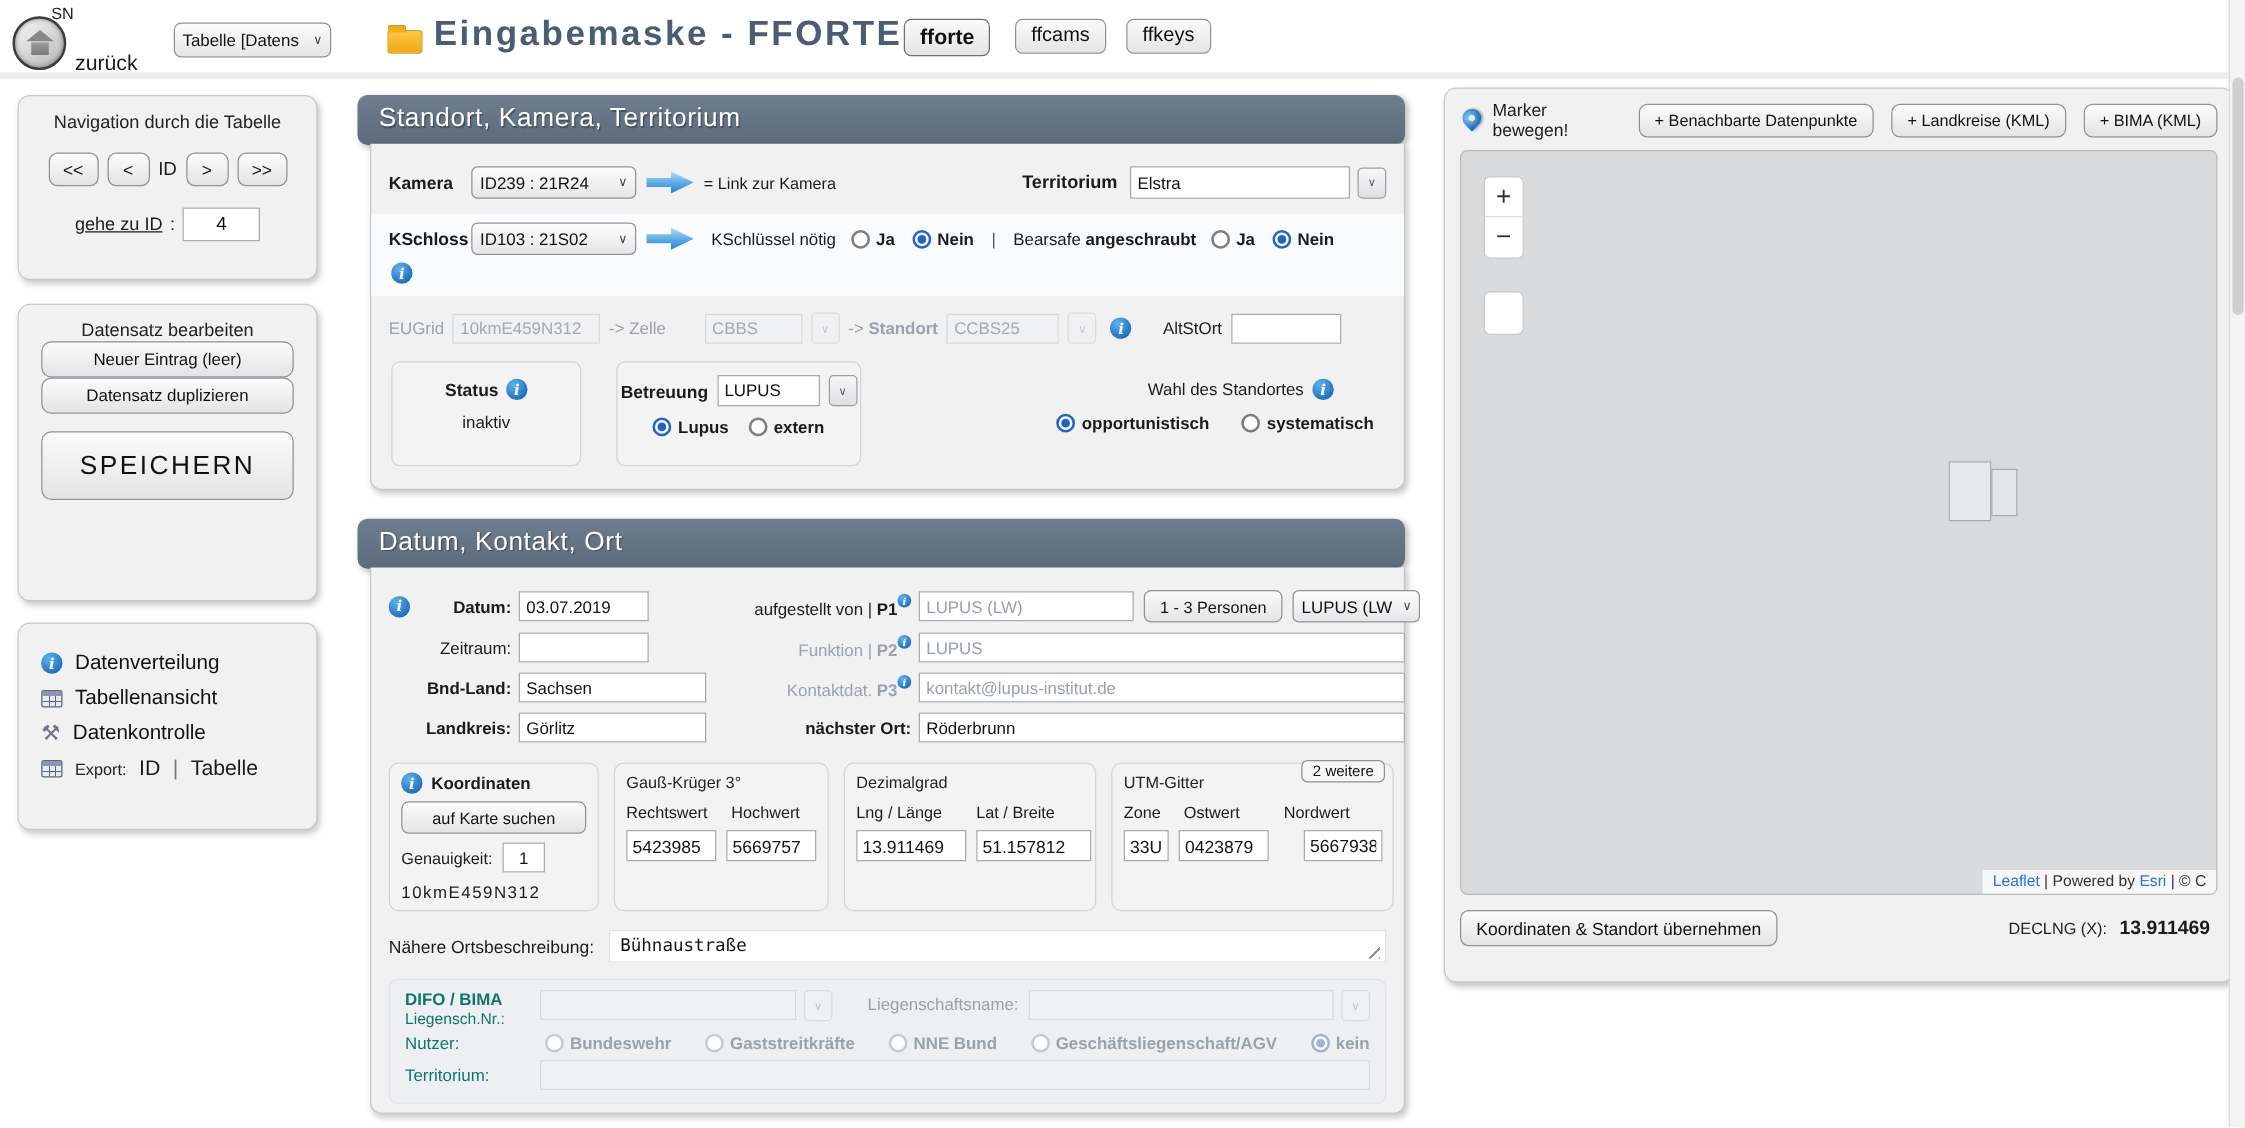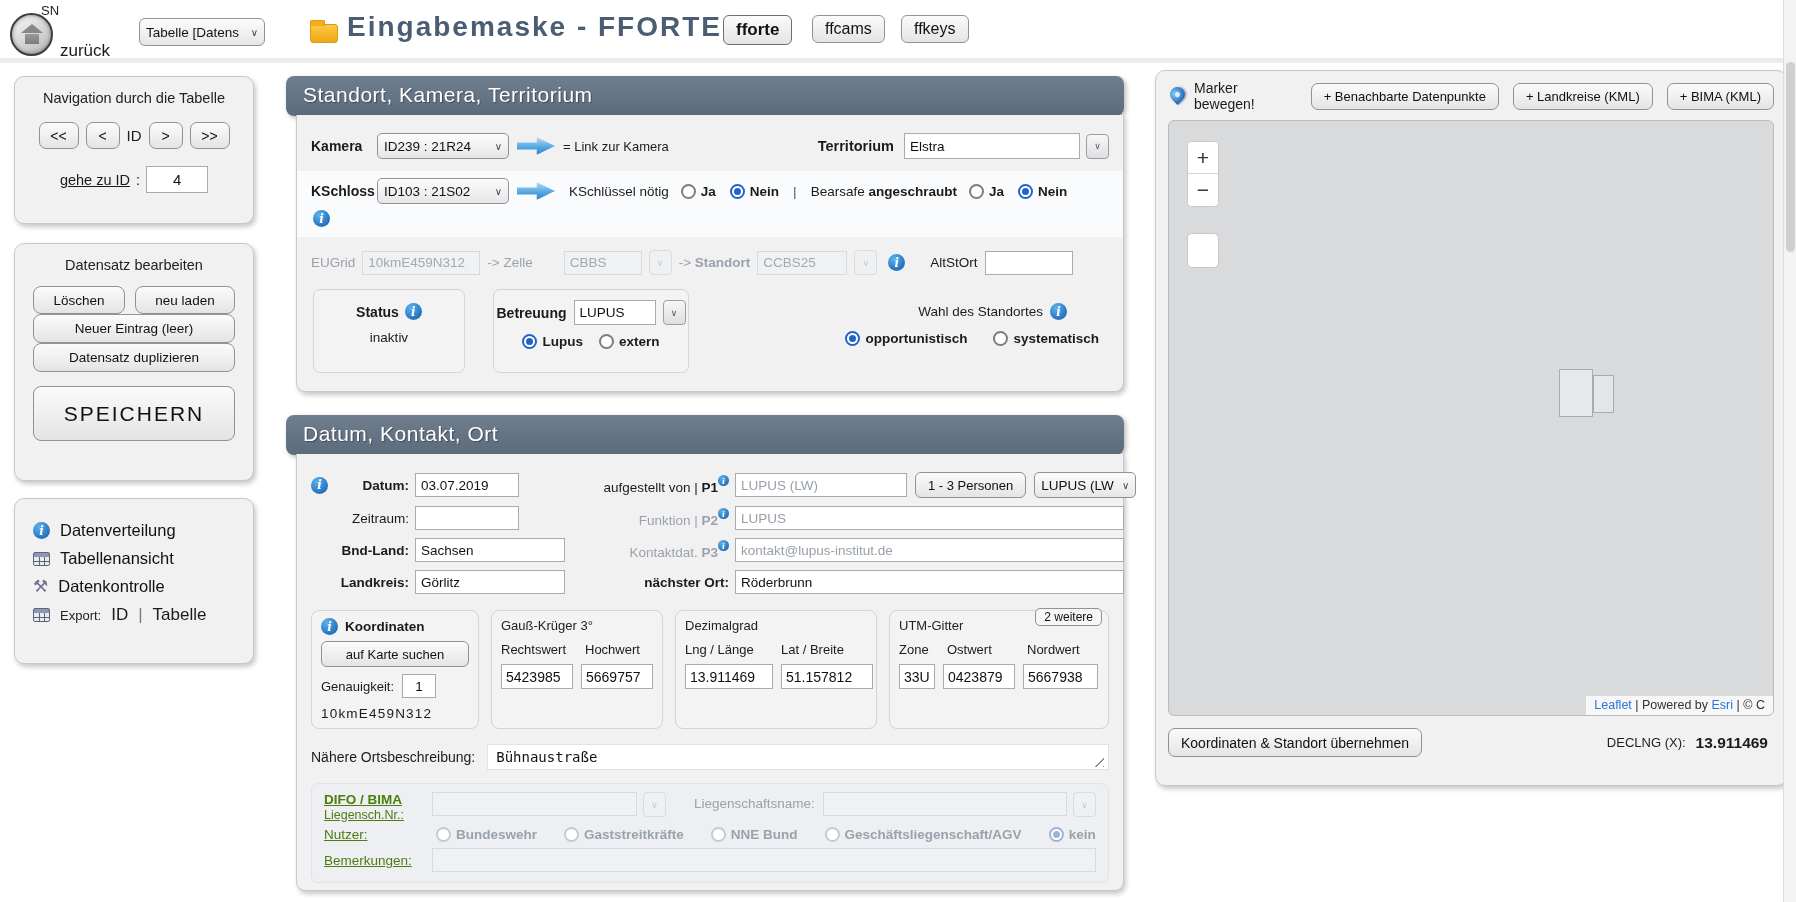--- a/index.html
+++ b/index.html
@@ -171,21 +171,21 @@
     flex:1; height:26px; background:#fff; border:1px solid #e0e2e5; display:flex;
     align-items:center; padding:0 4px 0 8px; justify-content:space-between;
   }
   .orts-value { font-family:"DejaVu Sans Mono", monospace; font-size:14px; color:#111; }
   .grip {
     width:15px; height:13px; align-self:flex-end; margin-bottom:2px; cursor:nwse-resize;
     background:repeating-linear-gradient(135deg, transparent 0 2px, #8f8f8f 2px 3.5px, transparent 3.5px 5.5px);
     clip-path:polygon(100% 0, 100% 100%, 0 100%);
   }
   .difo-box { margin-top:13px; background:#edeff2; border:1px solid #e0e3e7; border-radius:7px; padding:8px 12px 10px; }
-  .difo-lblcol { width:108px; flex:none; color:#4d7c0f;text-decoration:underline; }
+  .difo-lblcol { width:108px; flex:none; color:#0f766e; }
   .difo-title { font-weight:bold; font-size:13.5px; }
   .difo-sub { font-size:12.5px; margin-top:1px; }
 
   
   .map-panel {
     position:absolute; left:1155px; top:70px; width:632px; height:716px;
     background:#f1f1f2; border:1px solid #c6c8ca; border-radius:10px;
     box-shadow:2px 3px 5px rgba(0,0,0,.22); padding:10px 12px;
   }
   .map-header { display:flex; align-items:center; height:30px; }
@@ -258,24 +258,20 @@
   </div>
   <div class="goto-row">
     <span class="goto-label">gehe zu ID</span>
     <span>:</span>
     <input class="inp goto-input" value="4" style="">
   </div>
 </div>
 
 <div class="sb-box" style="top:243px; height:238px;">
   <div class="sb-title">Datensatz bearbeiten</div>
-  <div class="edit-row">
-    <button class="btn edit-btn" style="width:92px;">Löschen</button>
-    <button class="btn edit-btn" style="width:100px;">neu laden</button>
-  </div>
   <button class="btn wide-btn">Neuer Eintrag (leer)</button>
   <button class="btn wide-btn">Datensatz duplizieren</button>
   <button class="btn save-btn">SPEICHERN</button>
 </div>
 
 <div class="sb-box" style="top:498px; height:166px;">
   <div class="link-list">
     <div class="link-row">
       <span class="info-icon"></span>
       <span class="link-label">Datenverteilung</span>
@@ -481,21 +477,21 @@
       <button class="btn more-btn">2 weitere</button>
       <div class="koord-title">UTM-Gitter</div>
       <div class="koord-cols">
         <span style="width:40px;">Zone</span>
         <span style="width:72px;">Ostwert</span>
         <span>Nordwert</span>
       </div>
       <div class="koord-inputs">
         <input class="inp koord-inp" style="width: 36px;" value="33U">
         <input class="inp koord-inp" style="width: 72px;" value="0423879">
-        <input class="inp koord-inp" style="width: 75px;" value="5667938">
+        <input class="inp koord-inp" style="width: 63px; margin-left: 20px;" value="5667938">
       </div>
     </div>
   </div>
 
   <div class="orts-row">
     <span class="lbl" style="font-size:14px;">Nähere Ortsbeschreibung:</span>
     <div class="orts-field">
       <span class="orts-value">Bühnaustraße</span>
       <span class="grip"></span>
     </div>
@@ -532,21 +528,21 @@
           <span class="radio disr"></span>
           <span>Geschäftsliegenschaft/AGV</span>
         </label>
         <label class="radio-item graytxt">
           <span class="radio disr on"></span>
           <span>kein</span>
         </label>
       </span>
     </div>
     <div class="frow" style="margin-top:6px;">
-      <span class="difo-lblcol">Bemerkungen:</span>
+      <span class="difo-lblcol">Territorium:</span>
       <input class="inp dis" style="flex: 1 1 0%;" value="">
     </div>
   </div>
 </div>
 
 <div class="map-panel">
   <div class="map-header">
     <span class="pin-icon"></span>
     <span style="font-size:14px;">Marker bewegen!</span>
     <button class="btn map-hbtn">+ Benachbarte Datenpunkte</button>

